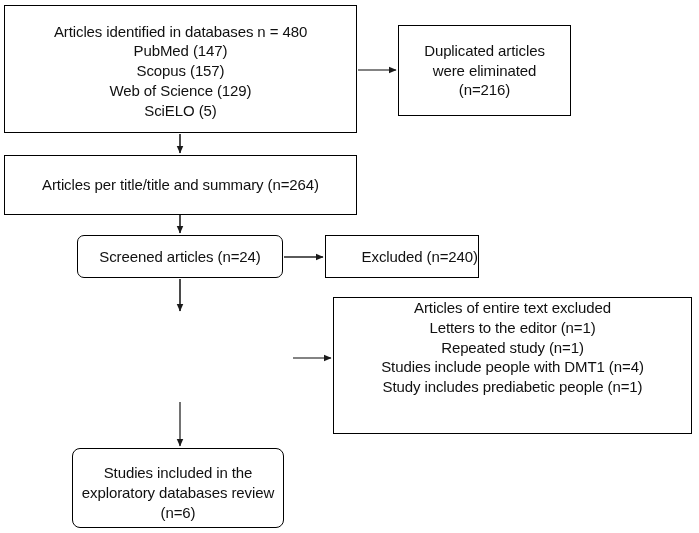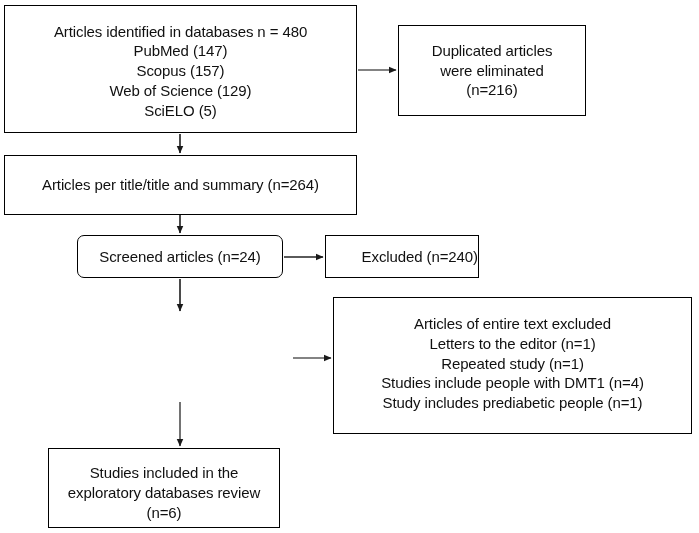--- a/index.html
+++ b/index.html
@@ -23,32 +23,32 @@
     text-align:center;
     line-height:1.32;
     font-size:15px;
     letter-spacing:-0.1px;
     z-index:2;
   }
   .node .line{display:block;white-space:nowrap;}
 
   
   #node-sources   { left:4px;   top:5px;   width:353px; height:128px; }
-  #node-duplicates{ left:398px; top:25px;  width:188px; height:91px;align-items:center;  }
+  #node-duplicates{ left:398px; top:25px;  width:173px; height:91px;align-items:center;  }
   #node-titles    { left:4px;   top:155px; width:353px; height:60px;  }
   #node-screened  { left:77px;  top:235px; width:206px; height:43px;border-radius:7px;  }
   #node-excluded  { left:325px; top:235px; width:154px; height:43px;align-items:flex-end;  }
   #node-eligible  { left:60px;  top:313px; width:232px; height:88px;  }
   #node-reasons   { left:333px; top:297px; width:359px; height:137px; }
-  #node-included  { left:48px;  top:448px; width:232px; height:80px;  }
+  #node-included  { left:72px;  top:448px; width:212px; height:80px;border-radius:8px;  }
 
   #node-sources    { padding-top:4px; }
   #node-eligible   { justify-content:flex-start; padding-top:19px; }
   #node-included   { justify-content:flex-start; padding-top:14px; }
-  #node-reasons    { justify-content:flex-start; padding-top:16px; }
+  #node-reasons    { justify-content:flex-start; }
 
   
   #wires{position:absolute;left:0;top:0;width:699px;height:533px;z-index:1;}
 </style>
 </head>
 <body>
 
 <div id="diagram">
 
   <svg id="wires" width="699" height="533" viewBox="0 0 699 533" xmlns="http://www.w3.org/2000/svg">

